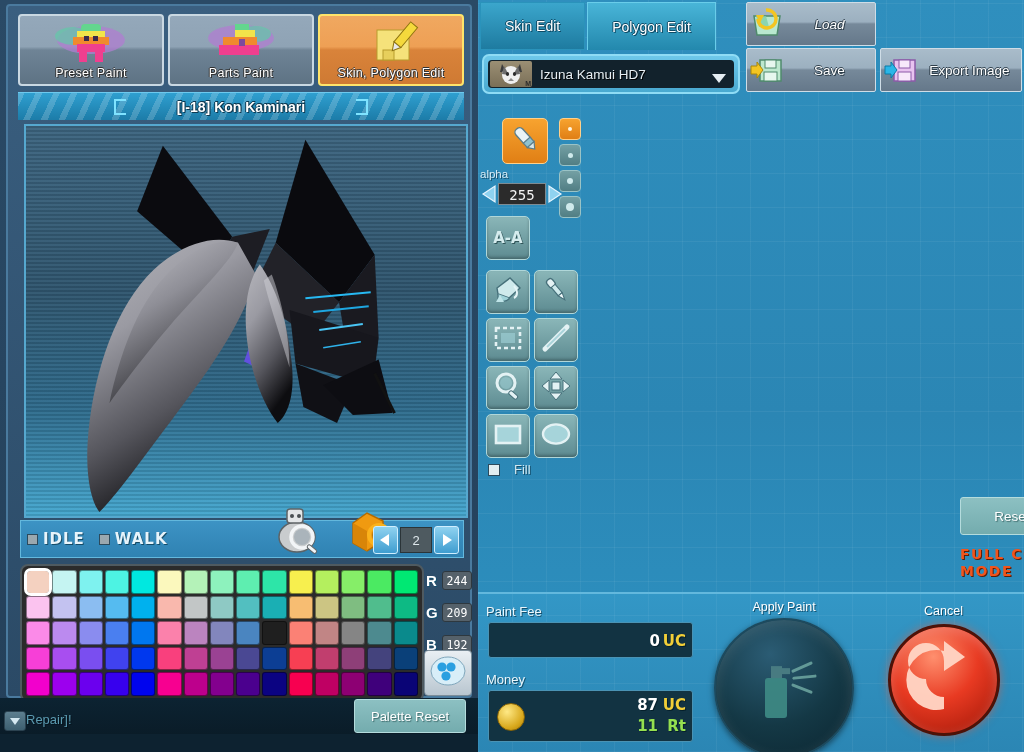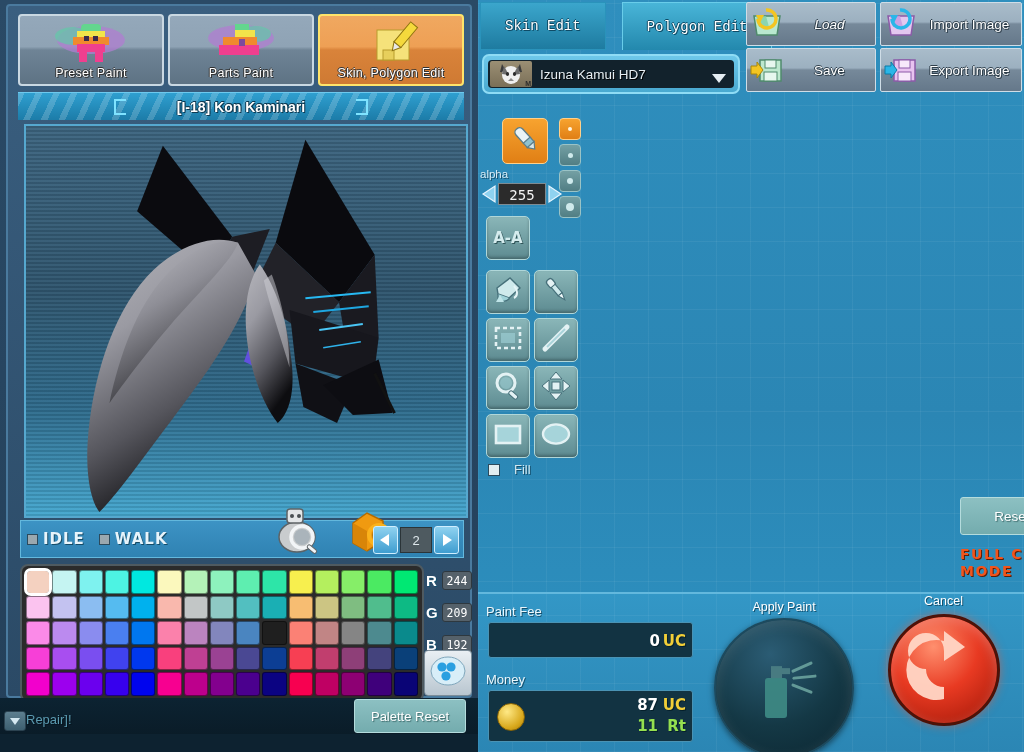--- a/index.html
+++ b/index.html
@@ -165,21 +165,21 @@
 
   
   #right-panel {
     position:absolute; left:478px; top:0; width:546px; height:752px;
     background:
       repeating-linear-gradient(0deg, rgba(255,255,255,.05) 0 1px, rgba(255,255,255,0) 1px 34px),
       repeating-linear-gradient(90deg, rgba(255,255,255,.05) 0 1px, rgba(255,255,255,0) 1px 34px),
       linear-gradient(180deg,#2f8fbe 0%,#2b86b4 55%,#2d93c3 100%);
   }
   
-  #tabs { position:absolute; left:2px; top:2px; display:flex; gap:16px;font-family:Liberation Mono, monospace; }
+  #tabs { position:absolute; left:2px; top:2px; display:flex; gap:2px; }
   .tab {
     height:48px; padding:0 24px; display:flex; align-items:center; justify-content:center;
     background:linear-gradient(180deg,#49b5d8,#2388ad);
     border:1px solid #69cdea; border-bottom:none;
     color:#fff; font-size:14px; cursor:pointer;
     text-shadow:1px 1px 0 #0f4b66,-1px 0 0 #0f4b66,0 -1px 0 #0f4b66;
   }
   .tab.active {
     background:linear-gradient(180deg,#3ba6cc,#1e7ba0);
     border:1px solid #2a93bb;
@@ -328,21 +328,21 @@
   }
   #apply-btn {
     margin:4px auto 0; width:140px; height:140px; border-radius:50%; cursor:pointer;
     background:radial-gradient(circle at 40% 25%, #2b5c74 0%, #143845 55%, #0b2530 100%);
     border:2px solid #1d4a5e;
     box-shadow:inset 0 4px 14px rgba(255,255,255,.12), 0 2px 6px rgba(0,0,0,.5);
     position:relative;
   }
   #cancel-wrap { position:absolute; left:393px; top:0; width:145px; text-align:center; }
   #cancel-label {
-    font-size:12.5px; color:#fff; text-shadow:1px 1px 0 #14506e; margin-top:0; display:block;
+    font-size:12.5px; color:#fff; text-shadow:1px 1px 0 #14506e; margin-top:10px; display:block;
   }
   #cancel-btn {
     margin:6px auto 0; width:112px; height:112px; border-radius:50%; cursor:pointer;
     background:radial-gradient(circle at 40% 28%, #ff8f6e 0%, #e83a22 45%, #9c1405 100%);
     border:3px solid #4d1208;
     box-shadow:0 0 10px rgba(255,80,40,.5), inset 0 4px 12px rgba(255,255,255,.25);
     display:flex; align-items:center; justify-content:center;
   }
 </style>
 </head>
@@ -655,31 +655,20 @@
       <svg width="34" height="34" viewBox="0 0 34 34">
         <rect x="10" y="7" width="21" height="21" fill="#bde8ce" stroke="#4f8a6c" stroke-width="1.5"></rect>
         <rect x="15" y="7" width="11" height="8" fill="#e7f7ee" stroke="#4f8a6c"></rect>
         <rect x="14" y="19" width="13" height="9" fill="#e7f7ee" stroke="#4f8a6c"></rect>
         <polygon points="1,13 7,13 7,9 13,17 7,25 7,21 1,21" fill="#f3c522" stroke="#a8860a"></polygon>
       </svg>
     </span>
     <span class="al">Save</span>
   </div>
 
-  <div class="act-btn" id="btn-import">
-    <span class="act-ico">
-      <svg width="34" height="34" viewBox="0 0 34 34">
-        <path d="M4,9 L30,9 L27,28 L7,28 Z" fill="#e3c7ef" stroke="#8b5ba8" stroke-width="1.5"></path>
-        <path d="M6,9 L16,9 L19,20 L9,20 Z" fill="#c79be0" opacity=".85"></path>
-        <path d="M16,3 A9,9 0 1 1 8,12" fill="none" stroke="#2ab6e8" stroke-width="3.5"></path>
-        <polygon points="6,8 14,8 10,16" fill="#2ab6e8"></polygon>
-      </svg>
-    </span>
-    <span class="al">Import Image</span>
-  </div>
 
   <div class="act-btn" id="btn-export">
     <span class="act-ico">
       <svg width="34" height="34" viewBox="0 0 34 34">
         <rect x="10" y="7" width="21" height="21" fill="#e8c3f0" stroke="#8b5ba8" stroke-width="1.5"></rect>
         <rect x="15" y="7" width="11" height="8" fill="#f7e9fb" stroke="#8b5ba8"></rect>
         <rect x="14" y="19" width="13" height="9" fill="#f7e9fb" stroke="#8b5ba8"></rect>
         <polygon points="1,13 7,13 7,9 13,17 7,25 7,21 1,21" fill="#2ab6e8" stroke="#0b7aa6"></polygon>
       </svg>
     </span>

